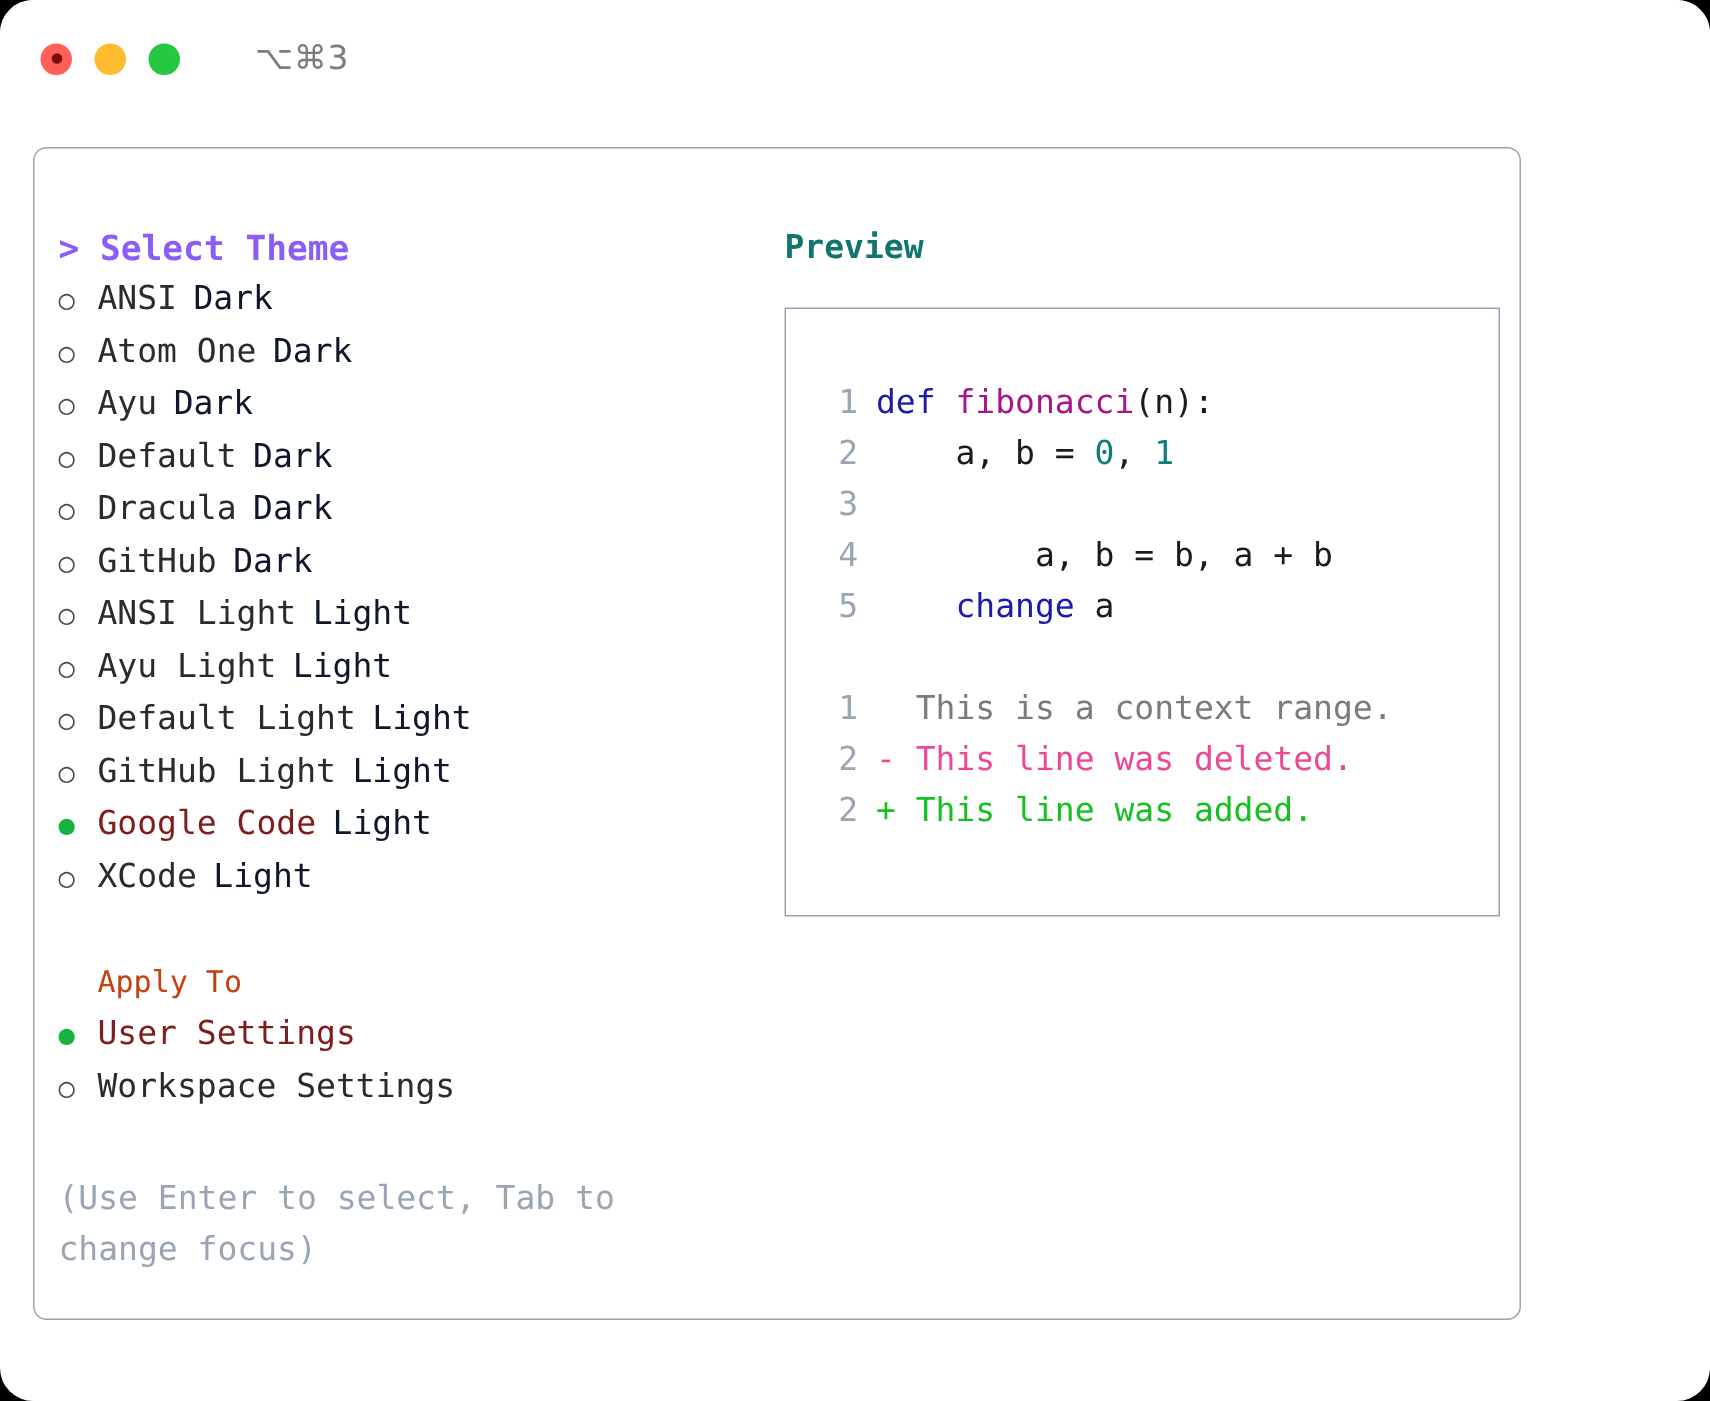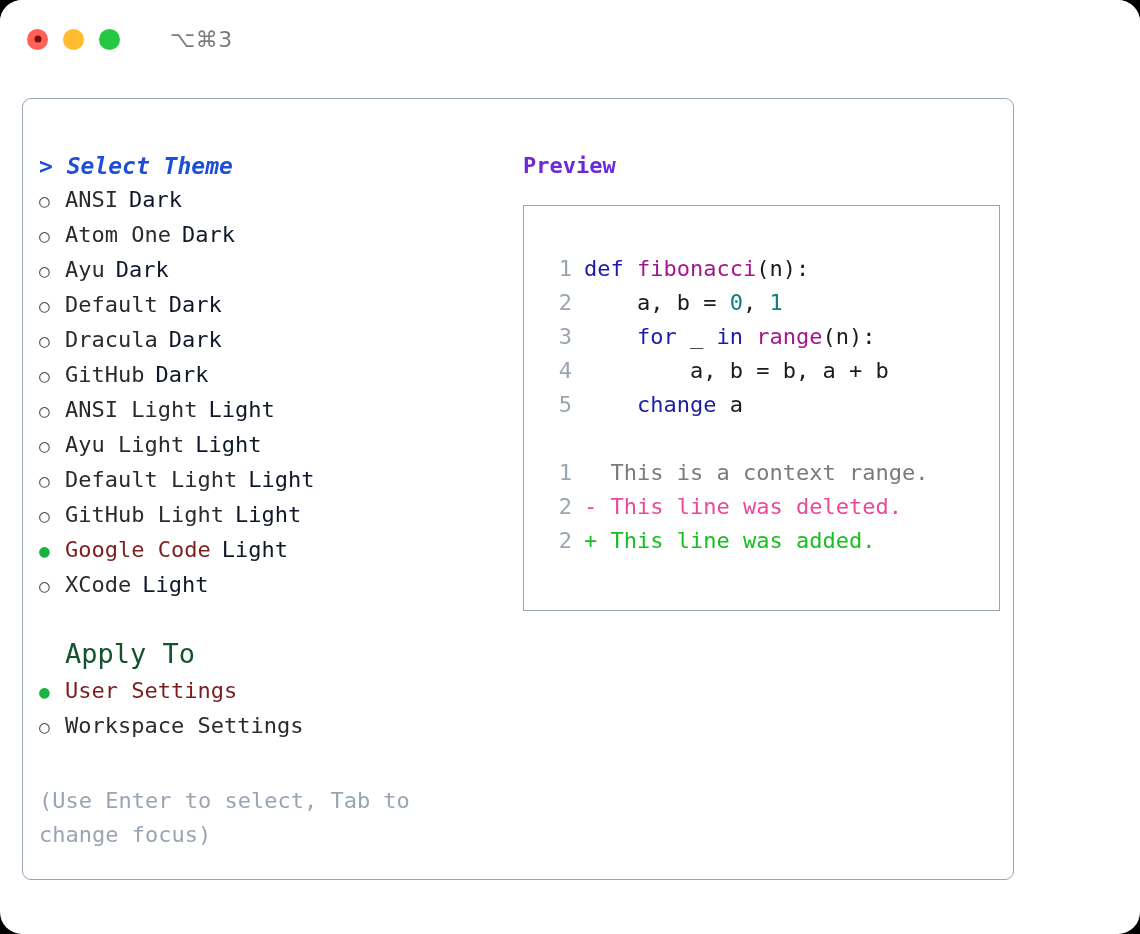--- a/index.html
+++ b/index.html
@@ -90,24 +90,23 @@
 
   
   .left-col {
     width: 460px;
     flex: 0 0 460px;
   }
 
   .heading {
     font-size: 23px;
     font-weight: bold;
-    color: #1d4ed8;
-    line-height: 34px;
-    white-space: pre;
-    font-style: italic;
+    color: #8b5cf6;
+    line-height: 34px;
+    white-space: pre;
   }
 
   .opt {
     display: flex;
     align-items: baseline;
     line-height: 34px;
     font-size: 22px;
     white-space: pre;
   }
 
@@ -125,22 +124,22 @@
 
   .opt-label { color: #2b2b2b; }
   .opt.selected .opt-label { color: #7f1d1d; }
 
   .badge {
     color: #0f172a;
     margin-left: 11px;
   }
 
   .group-title {
-    font-size: 27px;
-    color: #14532d;
+    font-size: 20px;
+    color: #c2410c;
     line-height: 34px;
     white-space: pre;
   }
 
   .spacer-sm { height: 34px; }
   .spacer-md { height: 40px; }
 
   .hint {
     font-size: 22px;
     color: #9aa5b4;
@@ -150,21 +149,21 @@
 
   
   .right-col {
     flex: 1;
     padding-left: 24px;
   }
 
   .preview-title {
     font-size: 22px;
     font-weight: bold;
-    color: #6d28d9;
+    color: #0f766e;
     line-height: 34px;
   }
 
   .code-box {
     margin-top: 22px;
     width: 477px;
     height: 406px;
     border: 1.6px solid #9aa5b4;
     background: #ffffff;
     padding: 46px 0 0 14px;
@@ -248,21 +247,21 @@
         <div class="hint">(Use Enter to select, Tab to change focus)</div>
       </div>
 
       <div class="right-col">
         <div class="preview-title">Preview</div>
 
         <div class="code-box">
           <div id="code-lines">
               <div class="code-line"><span class="lineno">1</span><span><span class="tok-kw">def </span><span class="tok-fn">fibonacci</span><span class="tok-txt">(n):</span></span></div>
               <div class="code-line"><span class="lineno">2</span><span><span class="tok-txt">    a, b = </span><span class="tok-num">0</span><span class="tok-txt">, </span><span class="tok-num">1</span></span></div>
-              <div class="code-line"><span class="lineno">3</span><span><span class="tok-txt">    </span><span class="tok-kw">for</span><span class="tok-txt"> _ </span><span class="tok-kw">in</span><span class="tok-txt"> </span><span class="tok-fn">range</span><span class="tok-txt">(n):</span></span></div>
+              <div class="code-line"><span class="lineno">3</span></div>
               <div class="code-line"><span class="lineno">4</span><span><span class="tok-txt">        a, b = b, a + b</span></span></div>
               <div class="code-line"><span class="lineno">5</span><span><span class="tok-txt">    </span><span class="tok-kw">change</span><span class="tok-txt"> a</span></span></div>
             </div>
           <div class="code-blank"></div>
           <div id="diff-lines">
               <div class="code-line"><span class="lineno">1</span><span class="tok-ctx">  This is a context range.</span></div>
               <div class="code-line"><span class="lineno">2</span><span class="tok-del">- This line was deleted.</span></div>
               <div class="code-line"><span class="lineno">2</span><span class="tok-add">+ This line was added.</span></div>
             </div>
         </div>

